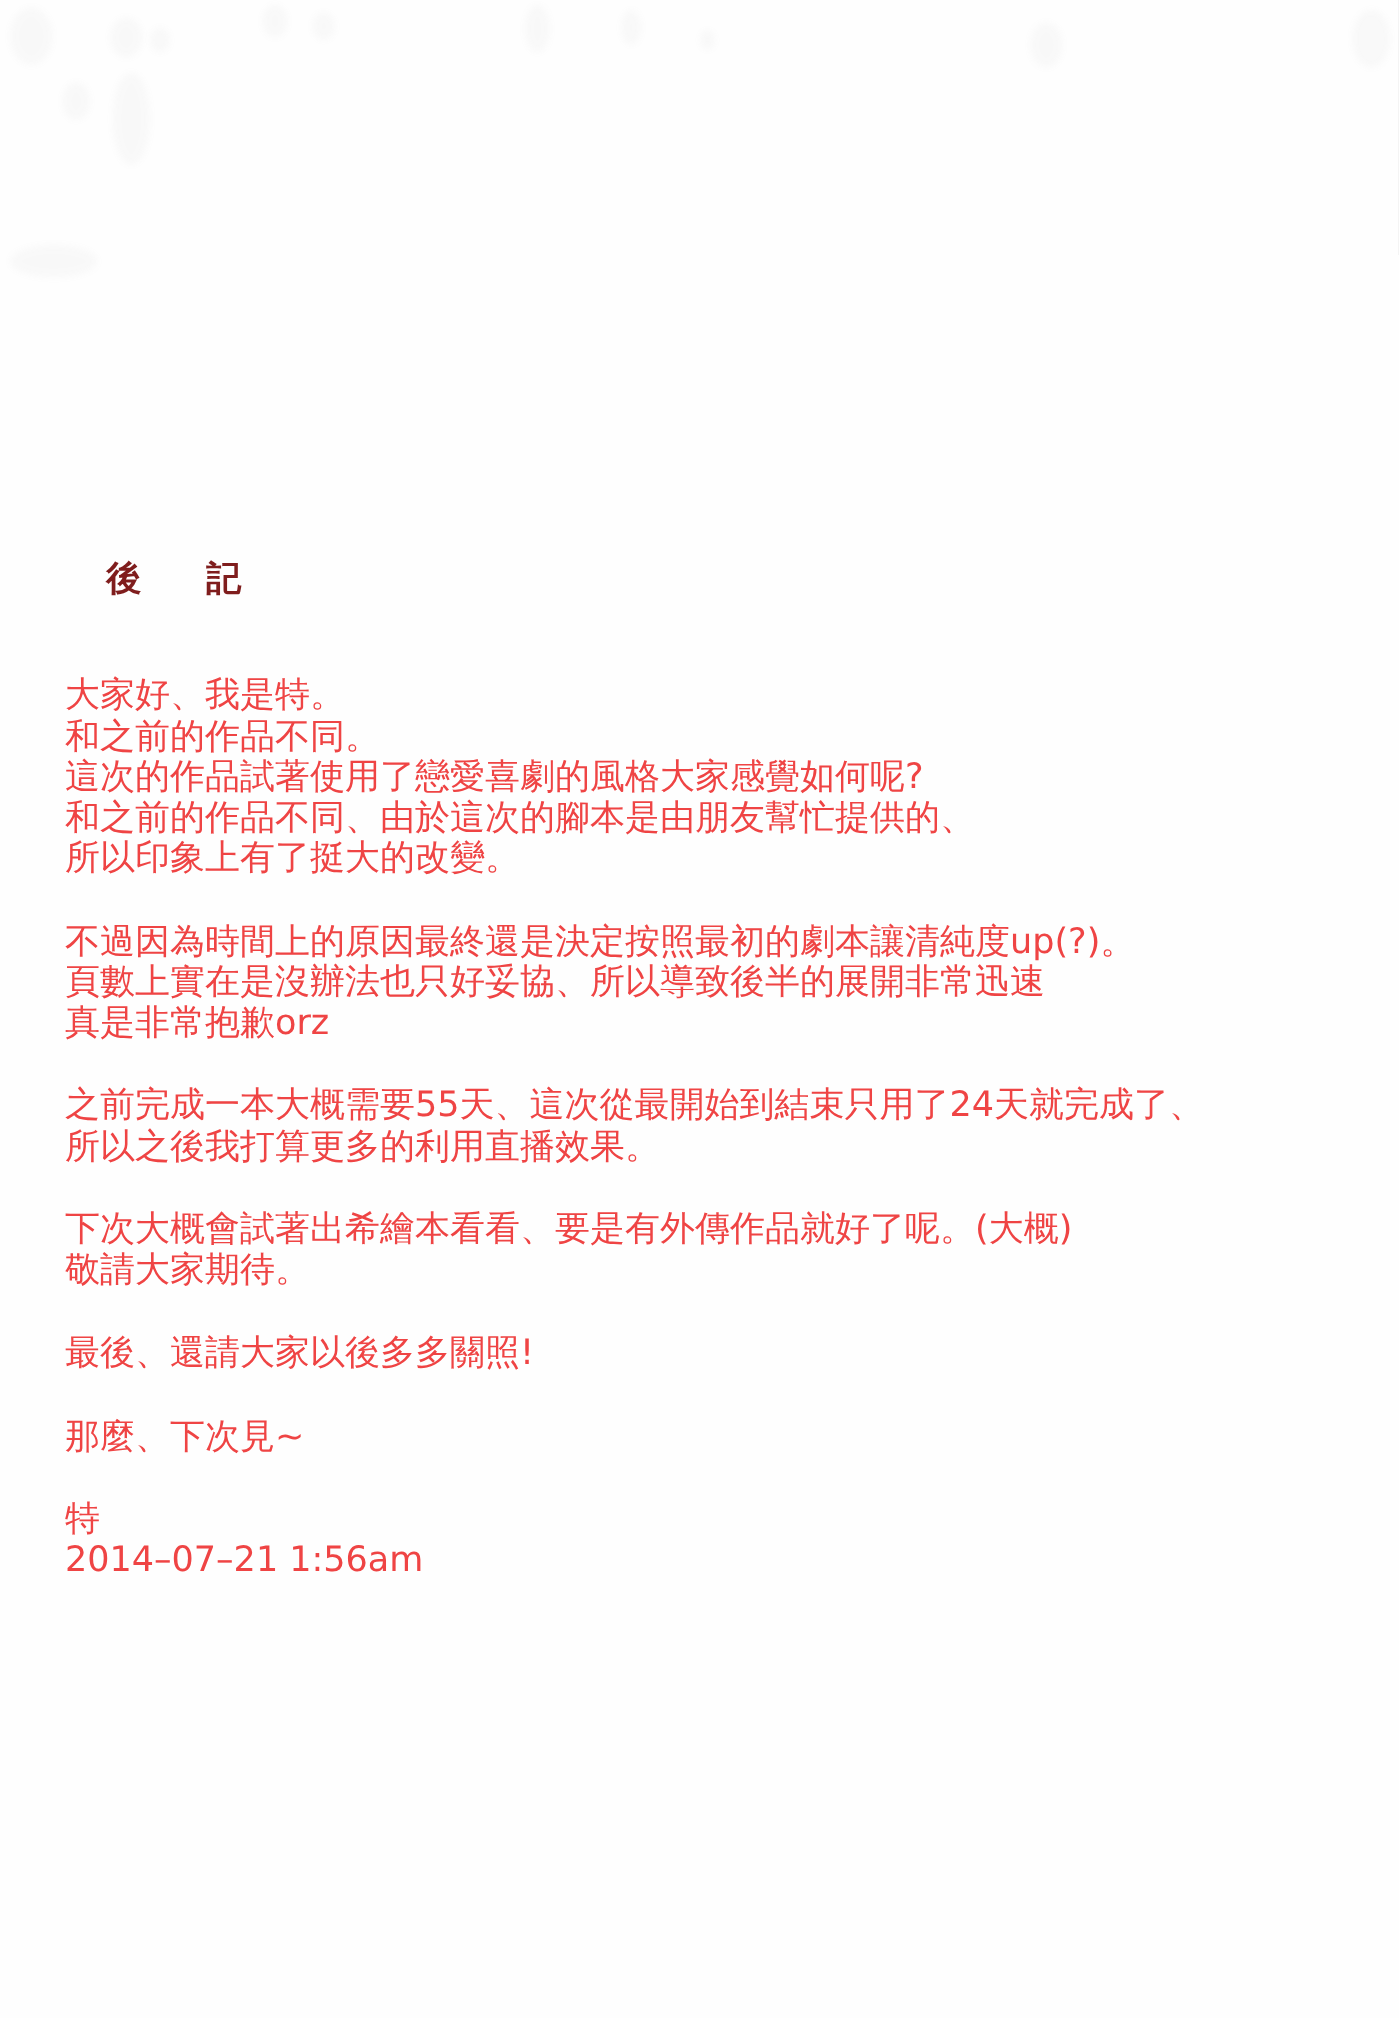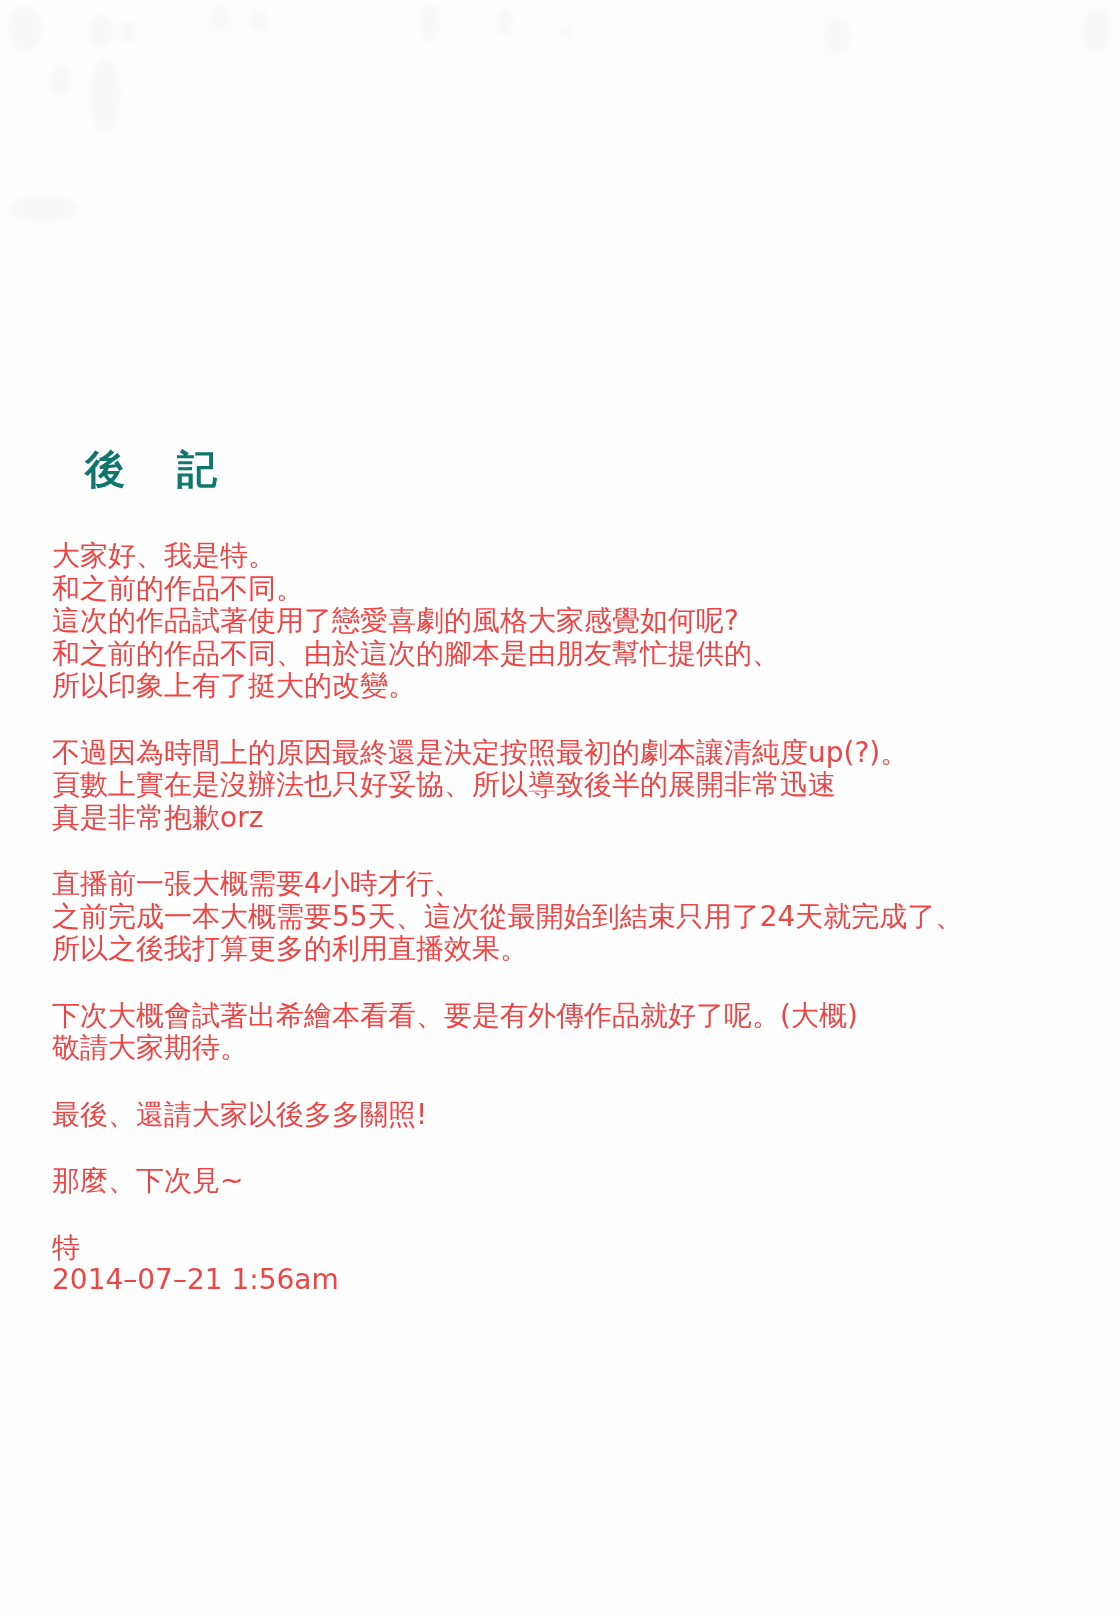--- a/index.html
+++ b/index.html
@@ -24,25 +24,25 @@
     opacity: 0.05;
     border-radius: 50%;
     filter: blur(3px);
     pointer-events: none;
   }
   .title {
     position: absolute;
     left: 85px;
     top: 449px;
     margin: 0;
-    font-size: 40px;
+    font-size: 28px;
     line-height: 1;
     font-weight: 700;
     letter-spacing: 0;
-    color: #0f766e;
+    color: #7f1d1d;
   }
   .title .t2 {
     margin-left: 52px;
   }
   .body-text {
     position: absolute;
     left: 52px;
     top: 540px;
     width: 1020px;
     font-size: 28px;
@@ -93,21 +93,20 @@
         <div class="line">這次的作品試著使用了戀愛喜劇的風格大家感覺如何呢?</div>
         <div class="line">和之前的作品不同、由於這次的腳本是由朋友幫忙提供的、</div>
         <div class="line">所以印象上有了挺大的改變。</div>
       </div>
       <div class="para">
         <div class="line">不過因為時間上的原因最終還是決定按照最初的劇本讓清純度up(?)。</div>
         <div class="line">頁數上實在是沒辦法也只好妥協、所以導致後半的展開非常迅速</div>
         <div class="line">真是非常抱歉orz</div>
       </div>
       <div class="para">
-        <div class="line">直播前一張大概需要4小時才行、</div>
         <div class="line">之前完成一本大概需要55天、這次從最開始到結束只用了24天就完成了、</div>
         <div class="line">所以之後我打算更多的利用直播效果。</div>
       </div>
       <div class="para">
         <div class="line">下次大概會試著出希繪本看看、要是有外傳作品就好了呢。(大概)</div>
         <div class="line">敬請大家期待。</div>
       </div>
       <div class="para">
         <div class="line">最後、還請大家以後多多關照!</div>
       </div>

